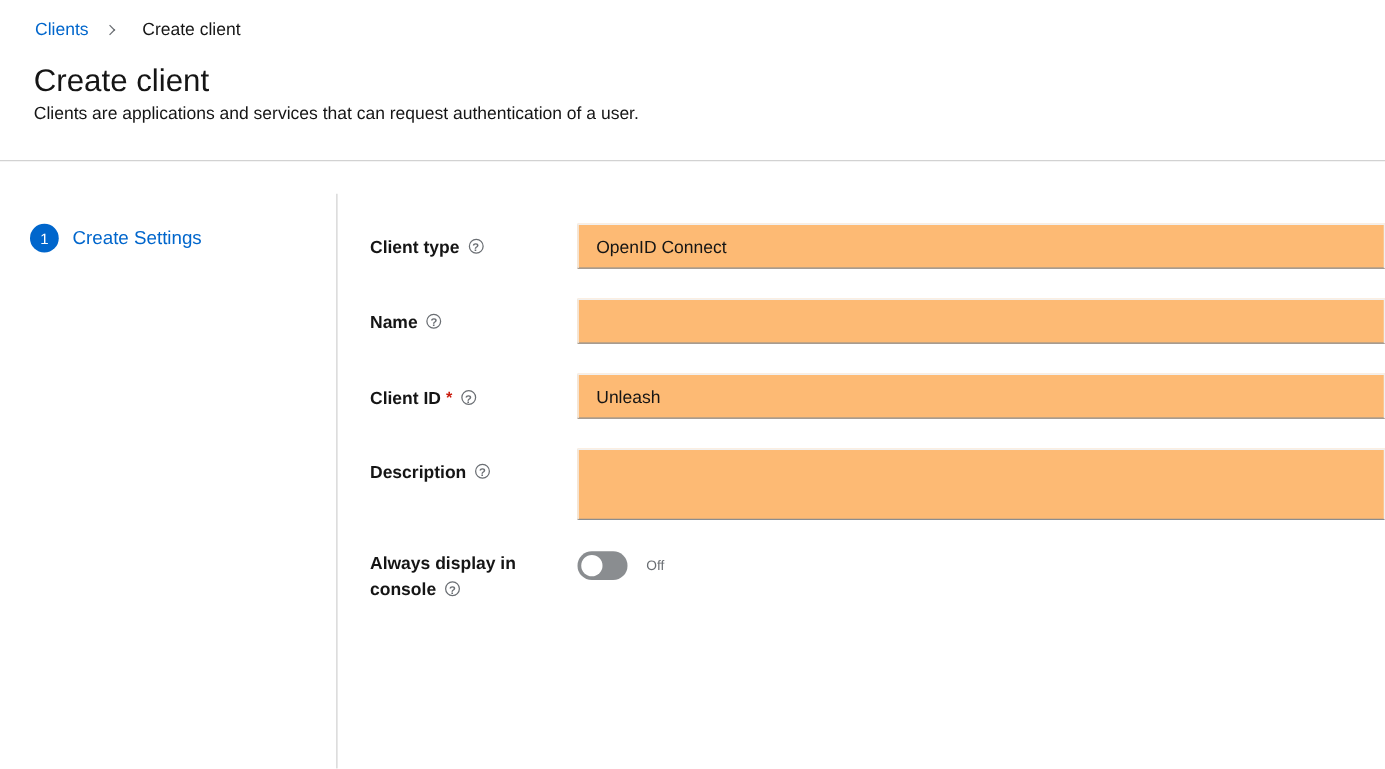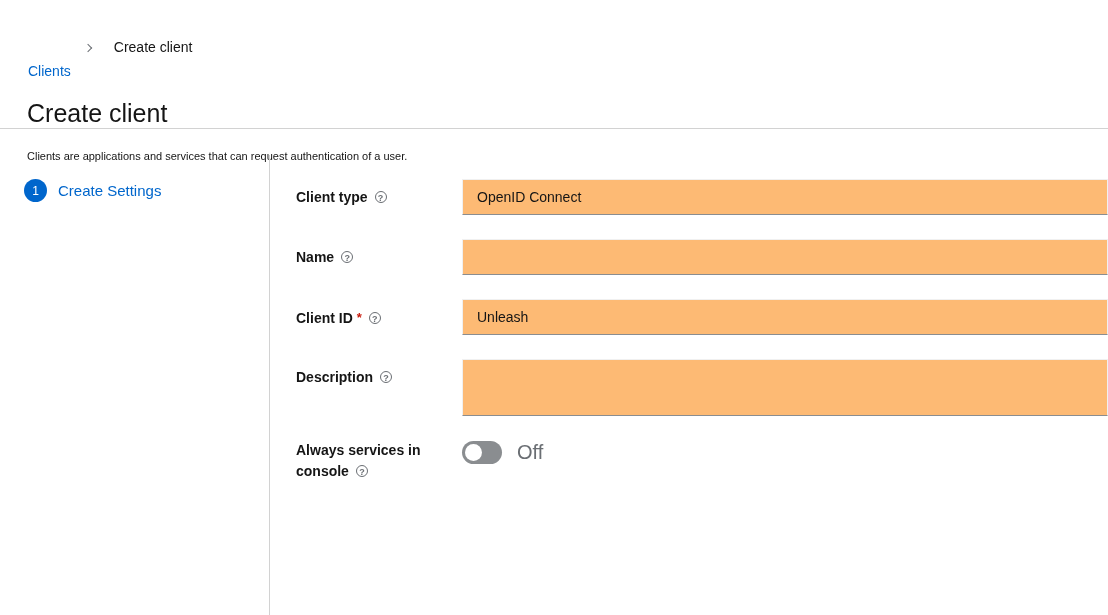--- a/index.html
+++ b/index.html
@@ -26,43 +26,42 @@
   .breadcrumb {
     display: flex;
     align-items: center;
     font-size: 14px;
     line-height: 16px;
   }
   .crumb-link {
     color: #0066cc;
     text-decoration: none;
     cursor: pointer;
-    margin-top: 48px;
   }
   .crumb-sep {
     display: inline-block;
     width: 6px;
     height: 6px;
     border-right: 1.5px solid #6a6e73;
     border-top: 1.5px solid #6a6e73;
     transform: rotate(45deg);
     margin: 1px 23px 0 14px;
   }
   .crumb-current { color: #151515; }
   .page-title {
     font-size: 25px;
     font-weight: 500;
     line-height: 29px;
     margin: 20px 0 0 -1px;
     color: #151515;
   }
   .page-subtitle {
-    font-size: 11px;
+    font-size: 14px;
     line-height: 20px;
-    margin: 18px 0 0 -1px;
+    margin: 0 0 0 -1px;
     color: #151515;
   }
 
   
   .content {
     display: flex;
     height: 486px;
     padding-top: 26px;
   }
   .wizard-nav {
@@ -177,21 +176,21 @@
     position: absolute;
     left: 3px;
     top: 3px;
     width: 17px;
     height: 17px;
     border-radius: 50%;
     background: #ffffff;
   }
   .switch-label {
     margin-left: 15px;
-    font-size: 20px;
+    font-size: 11px;
     color: #6a6e73;
   }
 </style>
 </head>
 <body>
 
 <div class="page">
 
   <header class="page-header">
     <nav class="breadcrumb">
@@ -245,21 +244,21 @@
         <div class="form-label">
           <span>Description</span><span class="help-icon">?</span>
         </div>
         <div class="form-control-col">
           <textarea class="pf-input" style=""></textarea>
         </div>
       </div>
 
       <div class="form-row switch-row">
         <div class="form-label">
-          <span>Always services in console</span><span class="help-icon">?</span>
+          <span>Always display in console</span><span class="help-icon">?</span>
         </div>
         <div class="form-control-col">
           <div class="switch-wrap">
             <div class="switch">
               <span class="switch-knob"></span>
             </div>
             <span class="switch-label">Off</span>
           </div>
         </div>
       </div>

